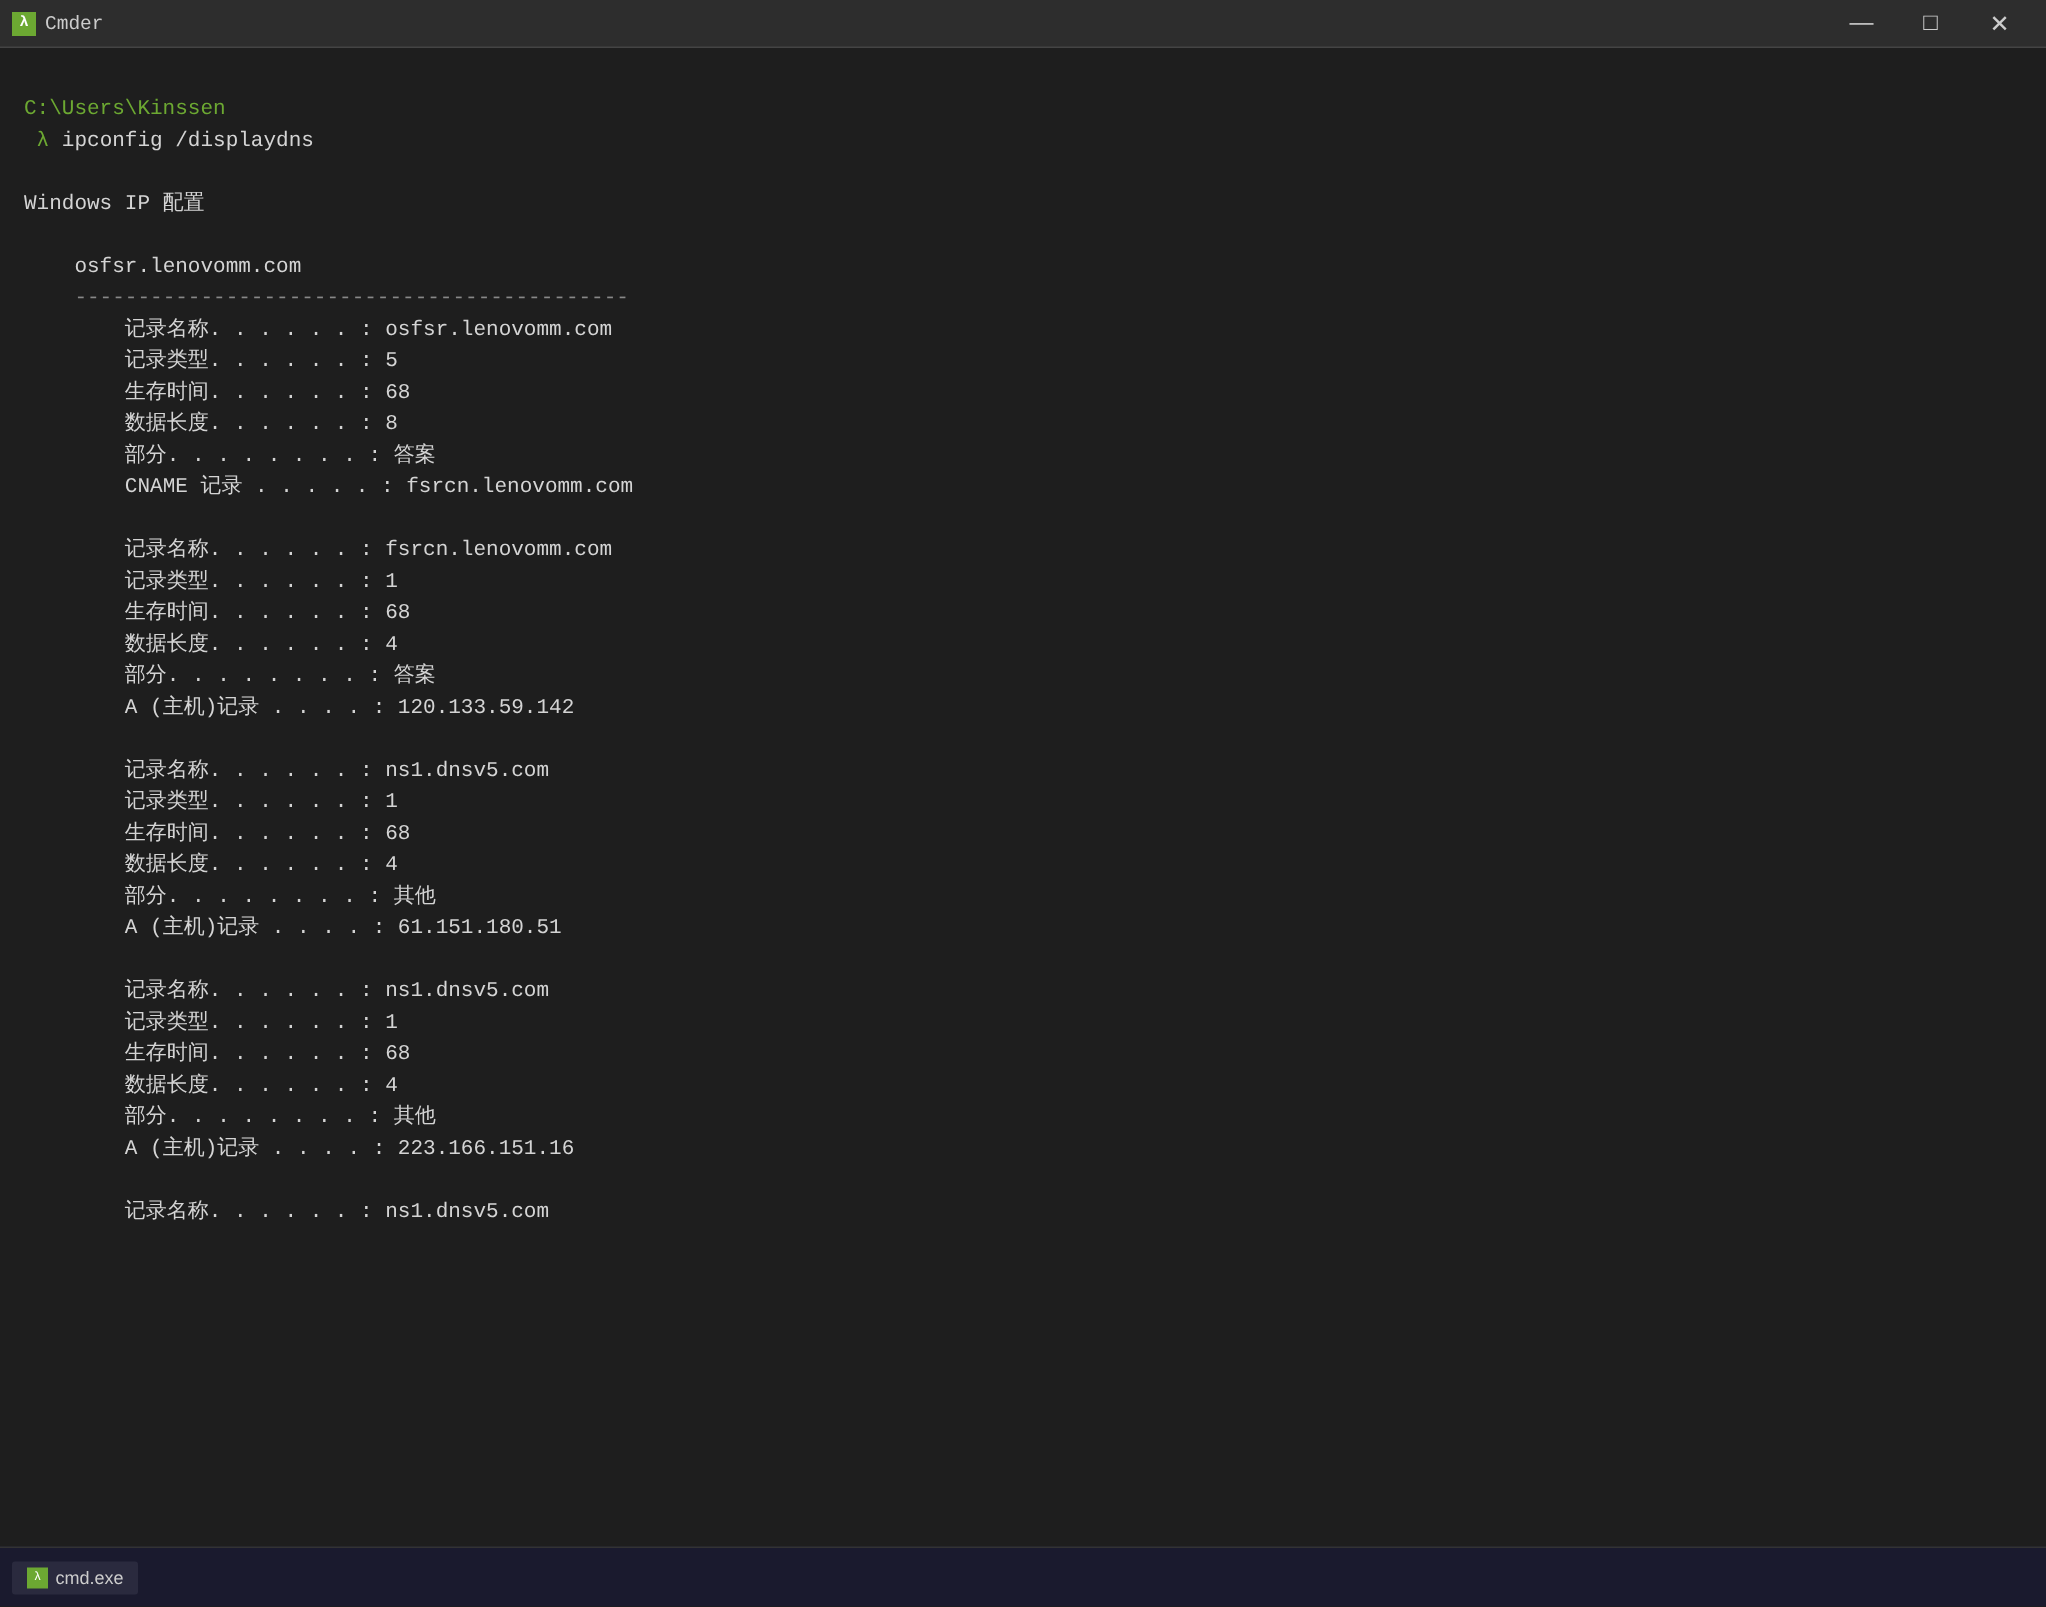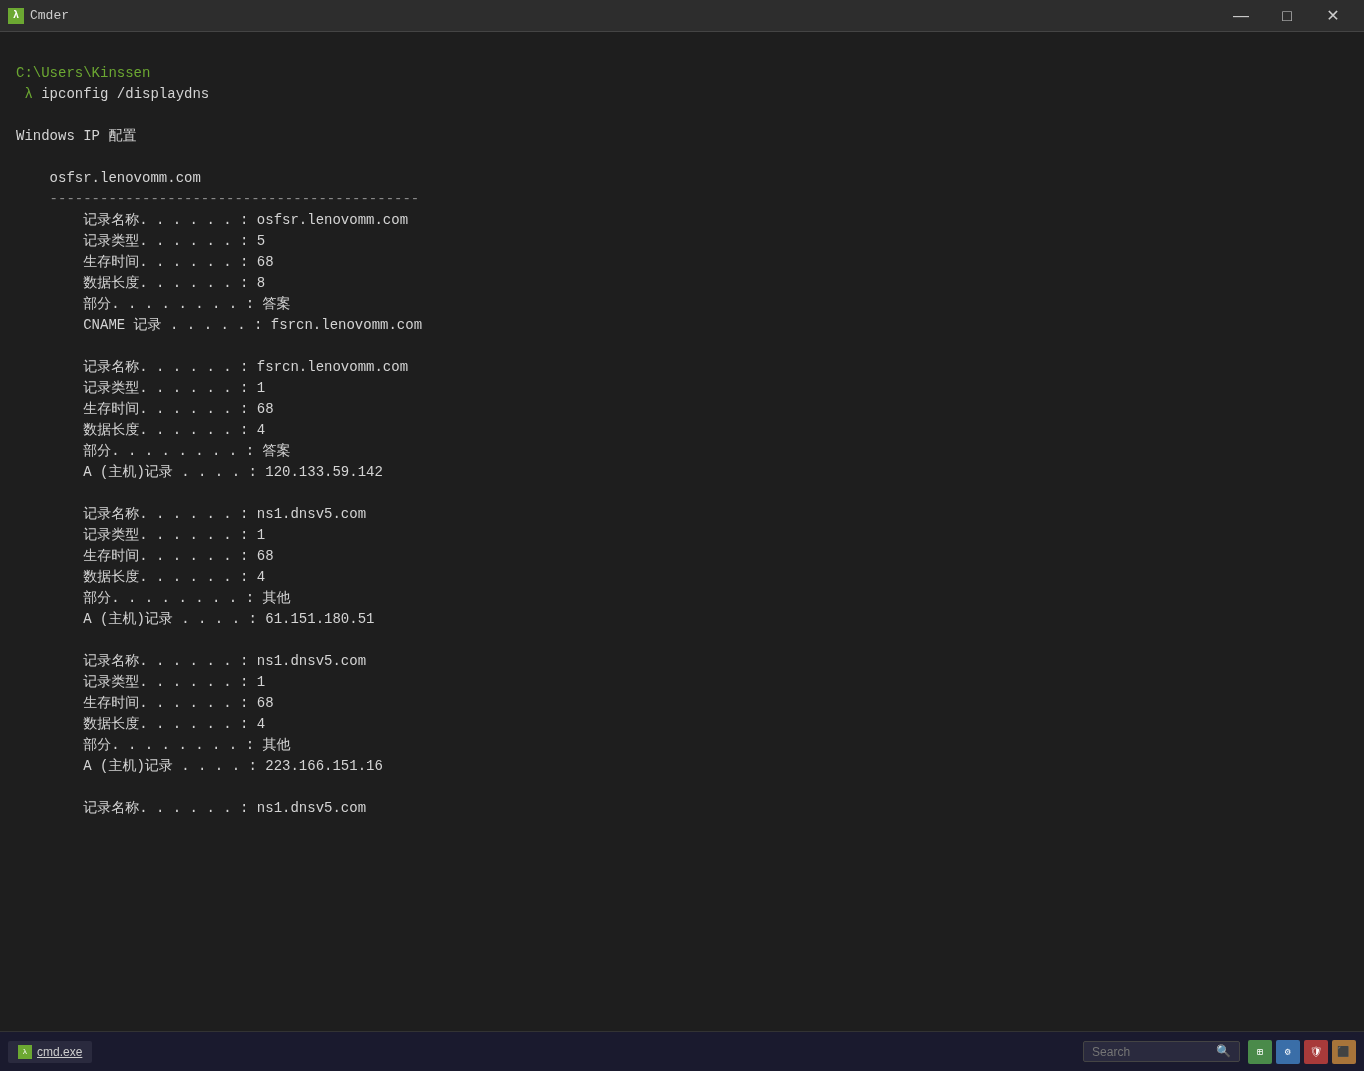--- a/index.html
+++ b/index.html
@@ -112,21 +112,20 @@
       display: flex;
       align-items: center;
       justify-content: center;
       font-size: 8px;
       color: #fff;
     }
     #taskbar-app-label {
       color: #ccc;
       font-family: 'Segoe UI', sans-serif;
       font-size: 12px;
-      text-decoration: underline;
     }
     #taskbar-right {
       display: flex;
       align-items: center;
       gap: 8px;
     }
     #search-box {
       display: flex;
       align-items: center;
       background: #2a2a3e;
@@ -223,25 +222,13 @@
     <span>    记录名称. . . . . . : ns1.dnsv5.com</span>
 </div>
 
 <div id="taskbar">
   <div id="taskbar-left">
     <div id="taskbar-app">
       <div id="taskbar-app-icon">λ</div>
       <span id="taskbar-app-label">cmd.exe</span>
     </div>
   </div>
-  <div id="taskbar-right">
-    <div id="search-box">
-      <input id="search-input" type="text" placeholder="Search" style="">
-      <span id="search-icon-svg">🔍</span>
-    </div>
-    <div id="taskbar-icons">
-      <div class="taskbar-icon green">⊞</div>
-      <div class="taskbar-icon">⚙</div>
-      <div class="taskbar-icon red">🛡</div>
-      <div class="taskbar-icon orange">⬛</div>
-    </div>
-  </div>
 </div>
 
 </body></html>

